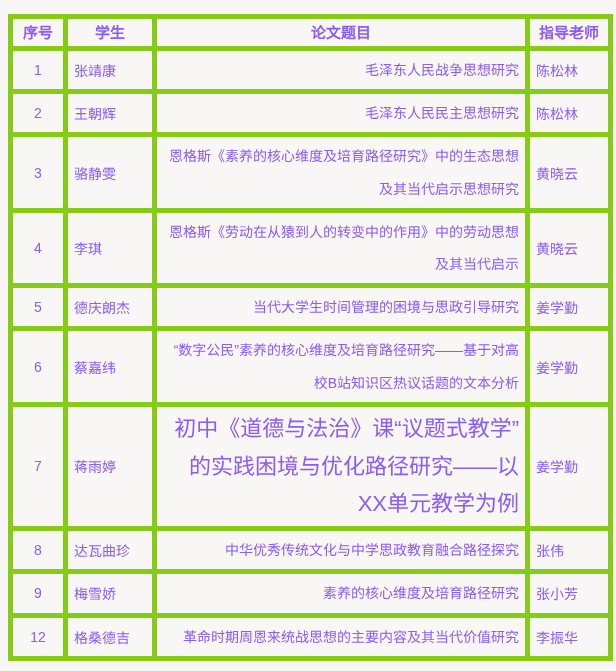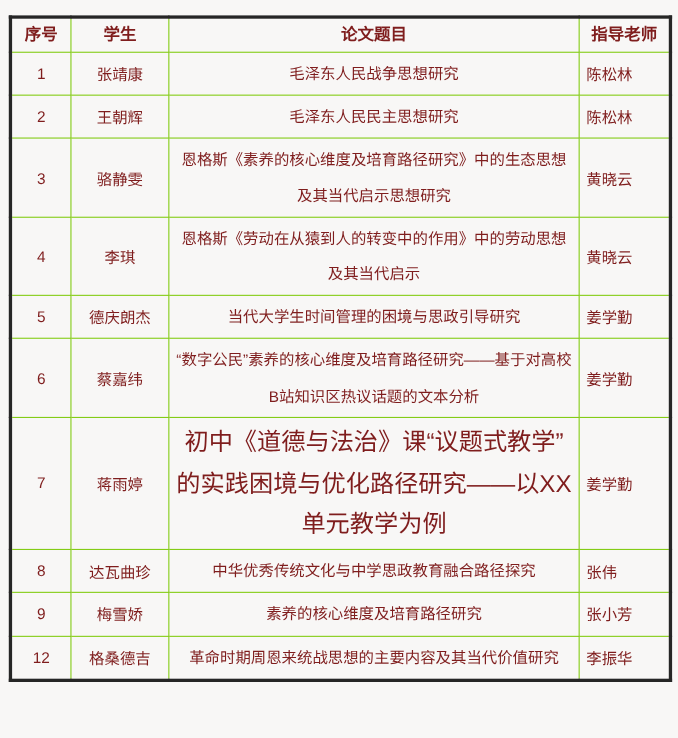--- a/index.html
+++ b/index.html
@@ -22,47 +22,47 @@
   }
   table.thesis-table {
     width: 100%;
     border-collapse: collapse;
     table-layout: fixed;
     background: #f8f7f6;
     border: 3px solid #262626;
   }
   table.thesis-table th,
   table.thesis-table td {
-    border: 1px solid #84cc16;
+    border: 5px solid #84cc16;
     vertical-align: middle;
     font-size: 14px;
-    color: #7f1d1d;
+    color: #8b5cf6;
     padding: 3px 6px;
     box-sizing: border-box;
     overflow: hidden;
   }
   table.thesis-table thead th {
     height: 32px;
     font-weight: bold;
     font-size: 15px;
     text-align: center;
     line-height: 1.3;
   }
   table.thesis-table tbody tr {
     height: 37px;
   }
   td.cell-no {
     text-align: center;
   }
   td.cell-student {
-    text-align: center;
+    text-align: left;
     padding-left: 12px;
   }
   td.cell-title {
-    text-align: center;
+    text-align: right;
     padding-left: 10px;
     padding-right: 10px;
     line-height: 2.3;
   }
   td.cell-advisor {
   }
   tr.emphasis td.cell-title {
     font-size: 22px;
     line-height: 1.72;
   }

